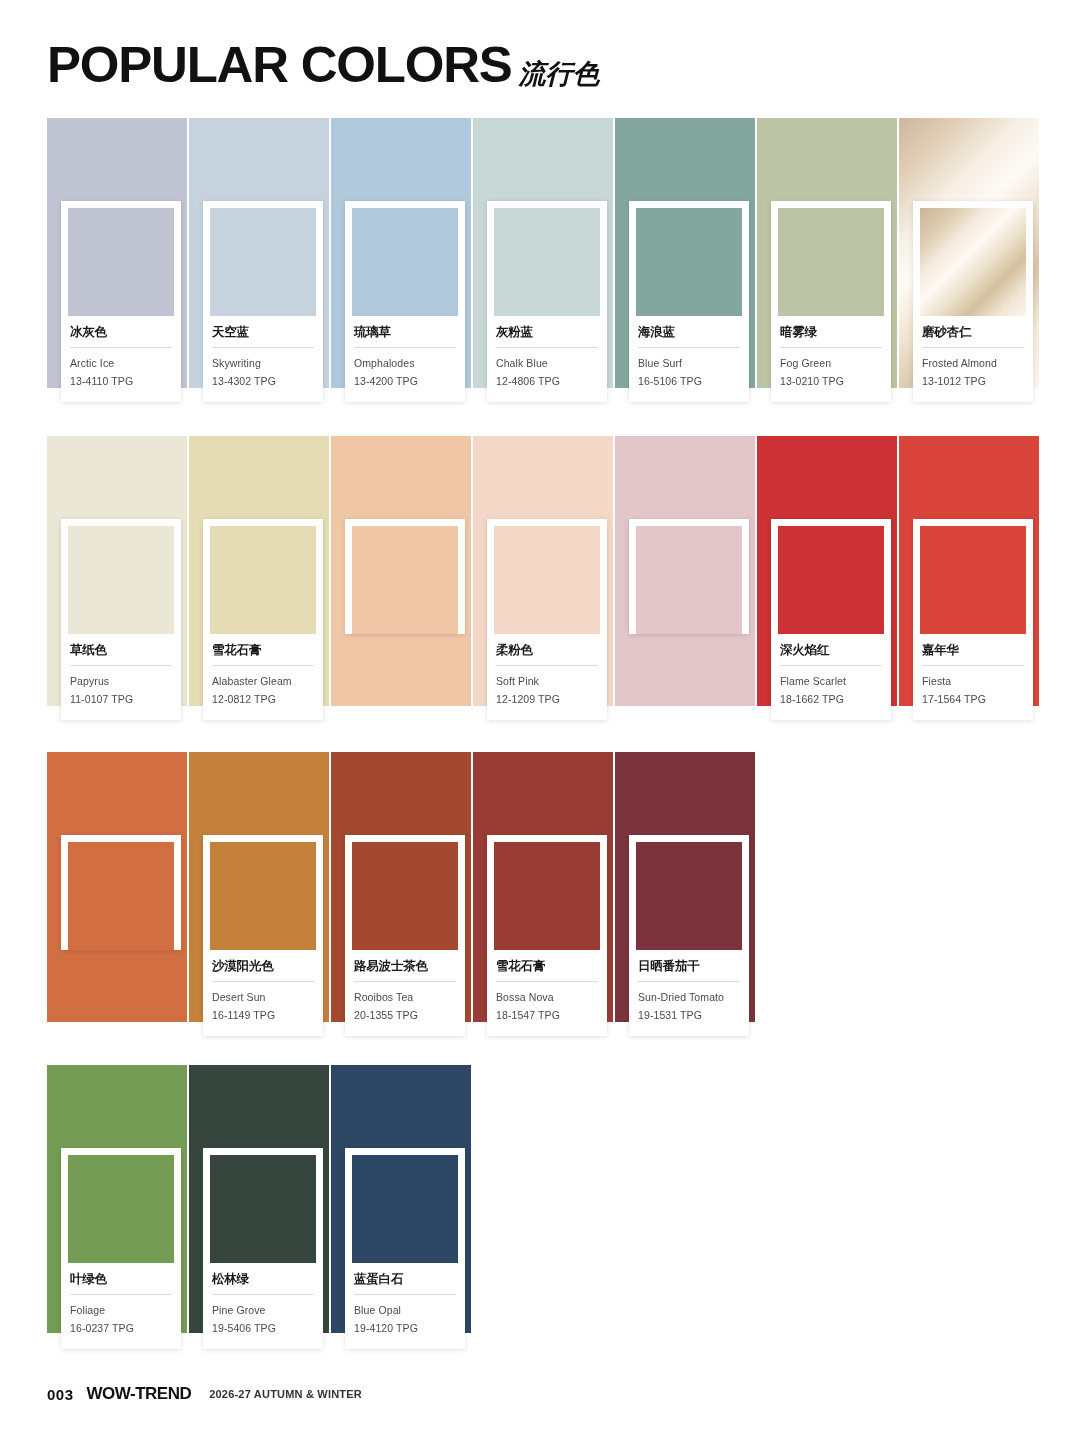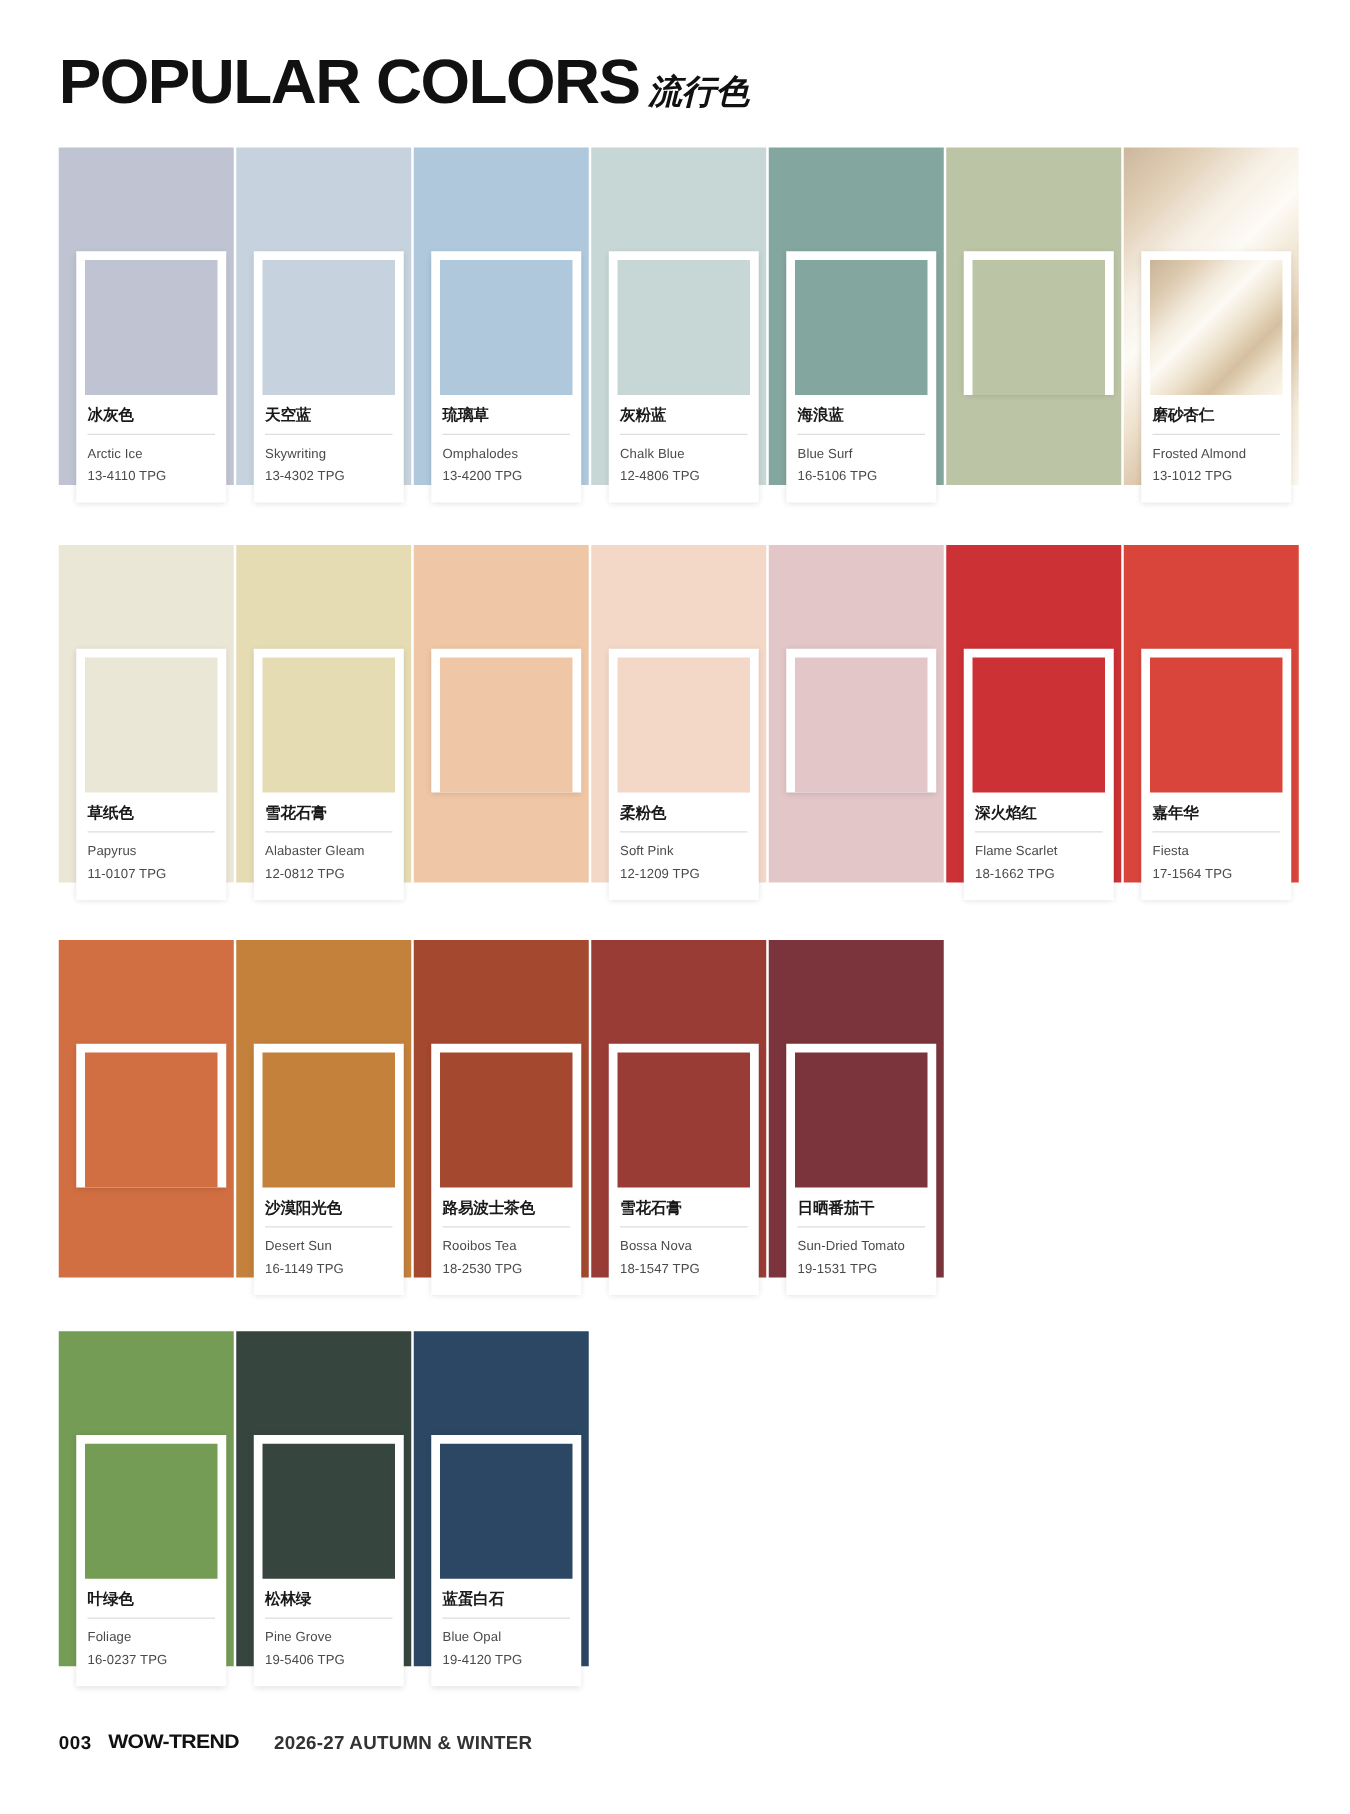--- a/index.html
+++ b/index.html
@@ -134,25 +134,25 @@
     letter-spacing: 0.5px;
   }
   .footer-logo {
     font-size: 17px;
     font-weight: 700;
     color: #111111;
     letter-spacing: -0.5px;
     transform: scaleY(0.92);
   }
   .footer-season {
-    font-size: 15px;
+    font-size: 11px;
     font-weight: 700;
     color: #333333;
     letter-spacing: 0.2px;
-    margin-left: 15px;
+    margin-left: 5px;
   }
 </style>
 </head>
 <body>
 
 <div class="page">
 
   <div class="title-wrap">
     <span class="title-en">POPULAR COLORS</span>
     <span class="title-cn">流行色</span>
@@ -221,20 +221,26 @@
                 <div class="name-cn">海浪蓝</div>
                 <div class="divider"></div>
                 <div class="name-en">Blue Surf</div>
                 <div class="code">16-5106 TPG</div>
               </div>
             </div>
           </div>
           <div class="card-slot" style="width: 142px;">
             <div class="card">
               <div class="chip" style="background: rgb(188, 196, 166);"></div>
+              <div class="card-body">
+                <div class="name-cn">暗雾绿</div>
+                <div class="divider"></div>
+                <div class="name-en">Fog Green</div>
+                <div class="code">13-0210 TPG</div>
+              </div>
             </div>
           </div>
           <div class="card-slot" style="width: 142px;">
             <div class="card">
               <div class="chip" style="background: linear-gradient(135deg, rgb(201, 180, 154) 0%, rgb(221, 201, 174) 16%, rgb(243, 235, 221) 32%, rgb(253, 250, 244) 44%, rgb(236, 224, 202) 58%, rgb(213, 191, 159) 72%, rgb(240, 230, 210) 86%, rgb(251, 246, 236) 100%);"></div>
               <div class="card-body">
                 <div class="name-cn">磨砂杏仁</div>
                 <div class="divider"></div>
                 <div class="name-en">Frosted Almond</div>
                 <div class="code">13-1012 TPG</div>
@@ -346,21 +352,21 @@
               </div>
             </div>
           </div>
           <div class="card-slot" style="width: 142px;">
             <div class="card">
               <div class="chip" style="background: rgb(164, 72, 47);"></div>
               <div class="card-body">
                 <div class="name-cn">路易波士茶色</div>
                 <div class="divider"></div>
                 <div class="name-en">Rooibos Tea</div>
-                <div class="code">18-2530 TPG</div>
+                <div class="code">20-1355 TPG</div>
               </div>
             </div>
           </div>
           <div class="card-slot" style="width: 142px;">
             <div class="card">
               <div class="chip" style="background: rgb(154, 60, 54);"></div>
               <div class="card-body">
                 <div class="name-cn">雪花石膏</div>
                 <div class="divider"></div>
                 <div class="name-en">Bossa Nova</div>

